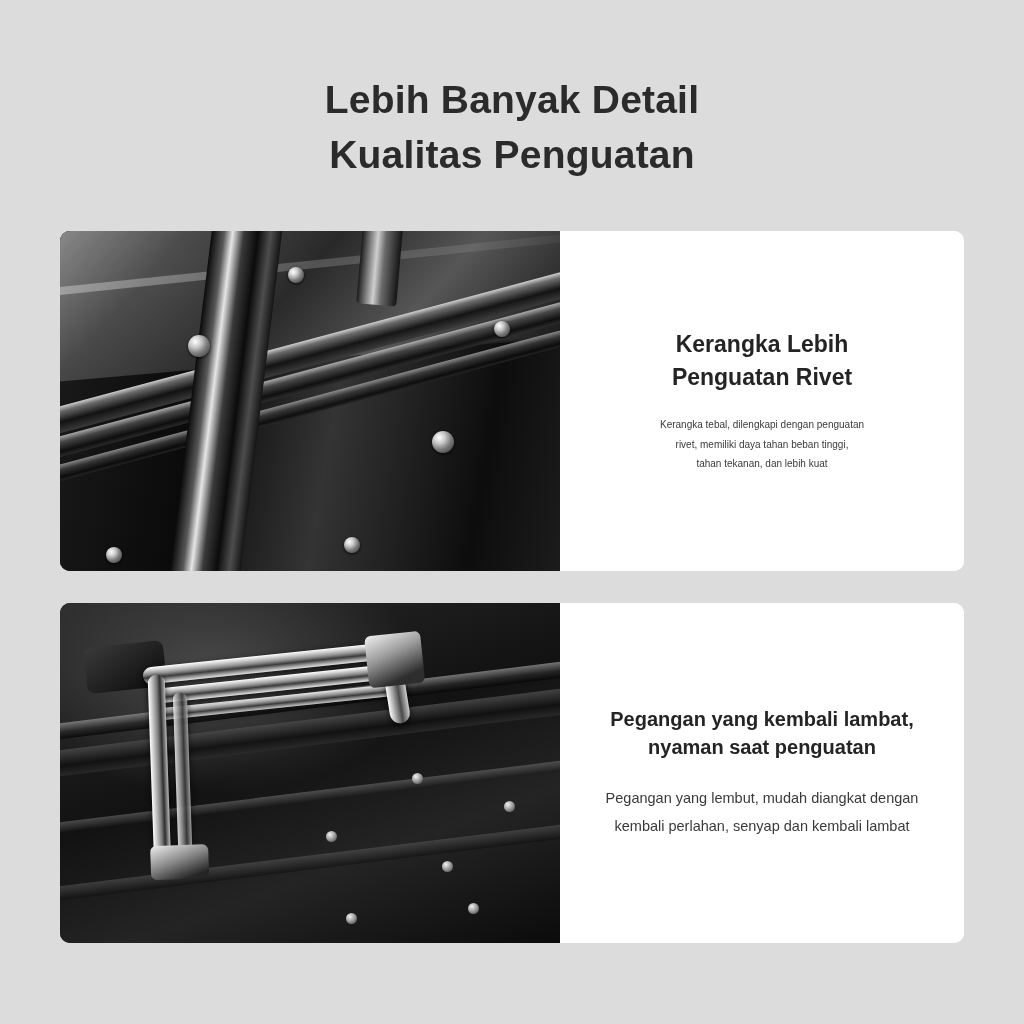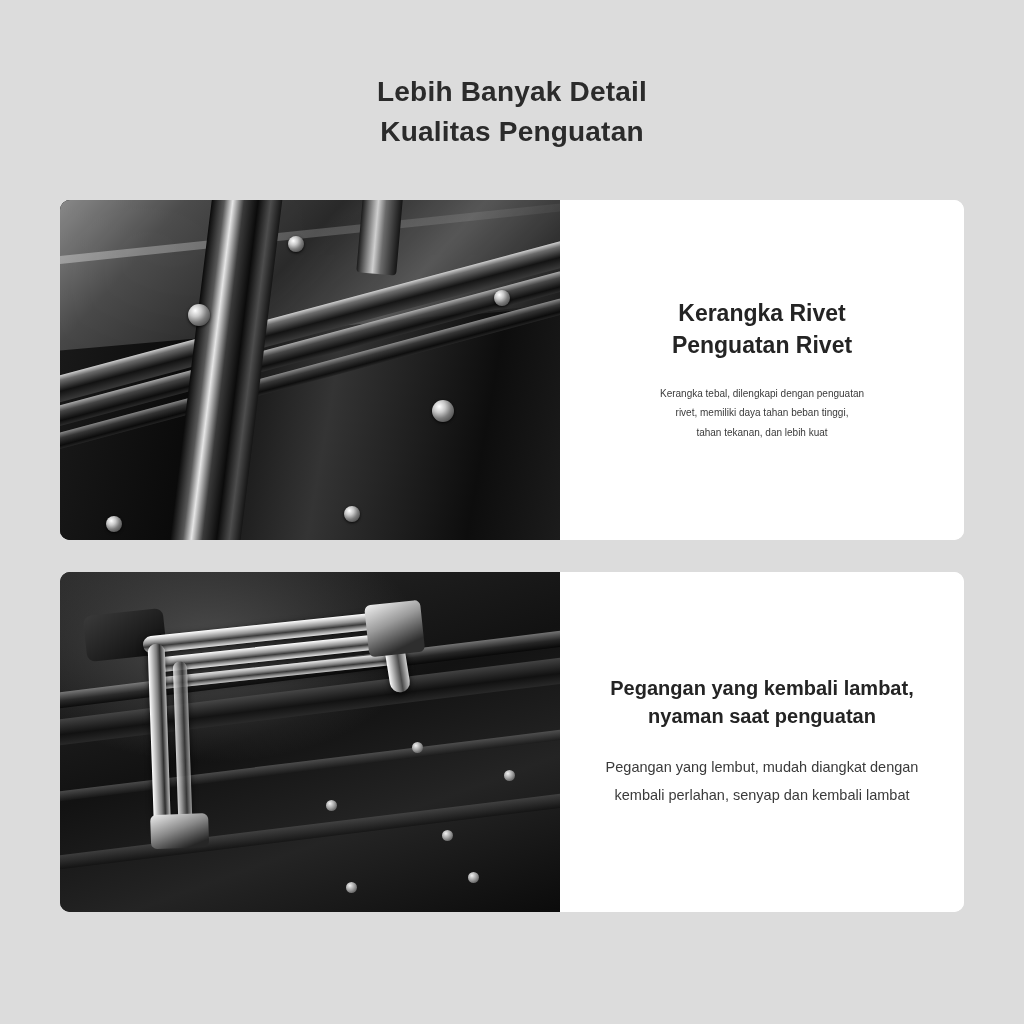--- a/index.html
+++ b/index.html
@@ -20,21 +20,21 @@
     box-sizing: border-box;
   }
 
   
   .heading {
     padding-top: 72px;
     text-align: center;
     color: #2b2b2b;
   }
   .heading .line {
-    font-size: 28px;
+    font-size: 39px;
     font-weight: bold;
     line-height: 1.42;
     letter-spacing: 0.2px;
   }
 
   
   .cards {
     margin-top: 48px;
     padding: 0 60px;
     display: flex;
@@ -264,21 +264,21 @@
           <div class="rivet" style="left:128px; top:104px;"></div>
           <div class="rivet" style="left:372px; top:200px;"></div>
           <div class="rivet small" style="left:228px; top:36px;"></div>
           <div class="rivet small" style="left:434px; top:90px;"></div>
           <div class="rivet small" style="left:46px;  top:316px;"></div>
           <div class="rivet small" style="left:284px; top:306px;"></div>
         </div>
       </div>
       <div class="card-text">
         <div class="card-title">
-          <span class="t-line">Kerangka Rivet</span>
+          <span class="t-line">Kerangka Lebih</span>
           <span class="t-line">Penguatan Rivet</span>
         </div>
         <div class="card-body">
           <span class="b-line">Kerangka tebal, dilengkapi dengan penguatan</span>
           <span class="b-line">rivet, memiliki daya tahan beban tinggi,</span>
           <span class="b-line">tahan tekanan, dan lebih kuat</span>
         </div>
       </div>
     </div>
 

